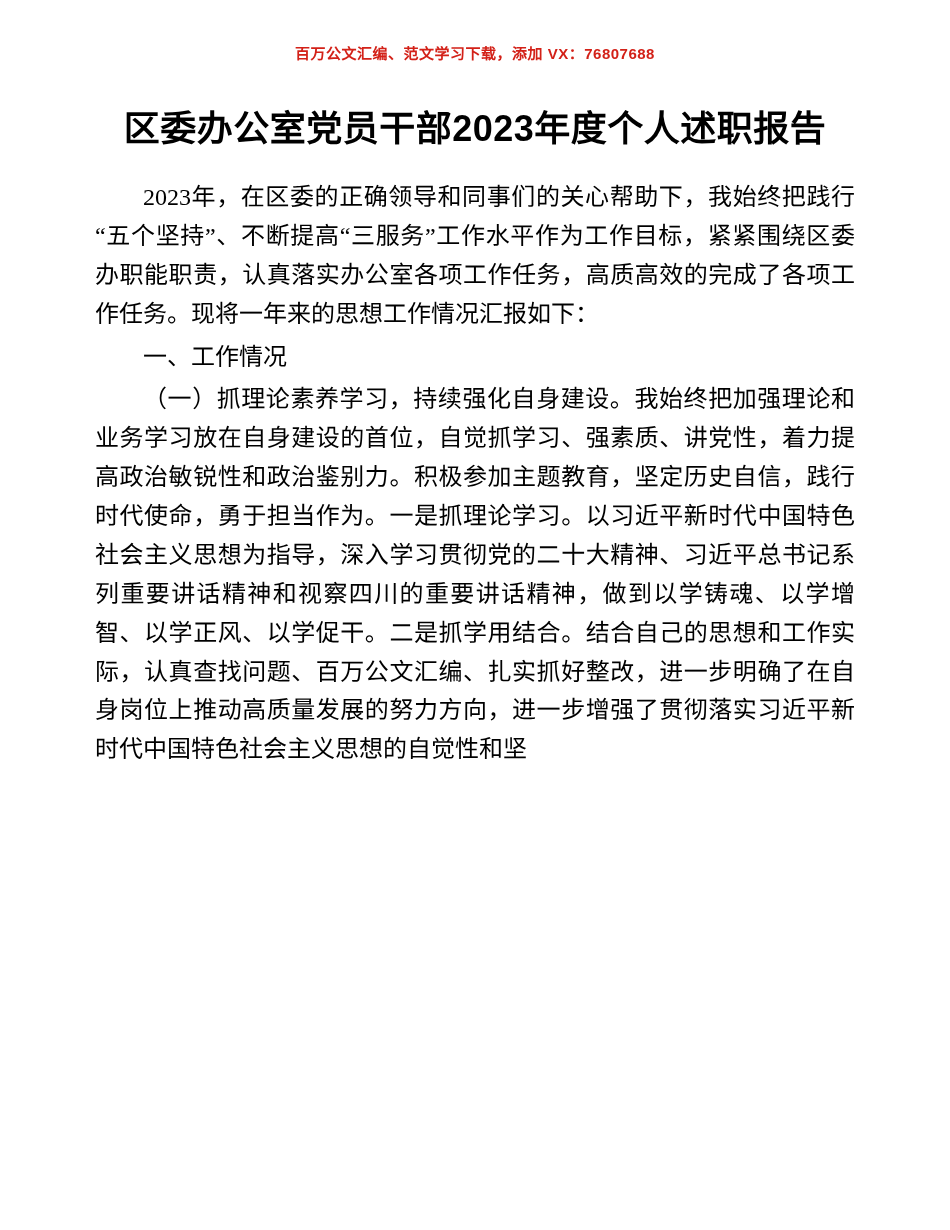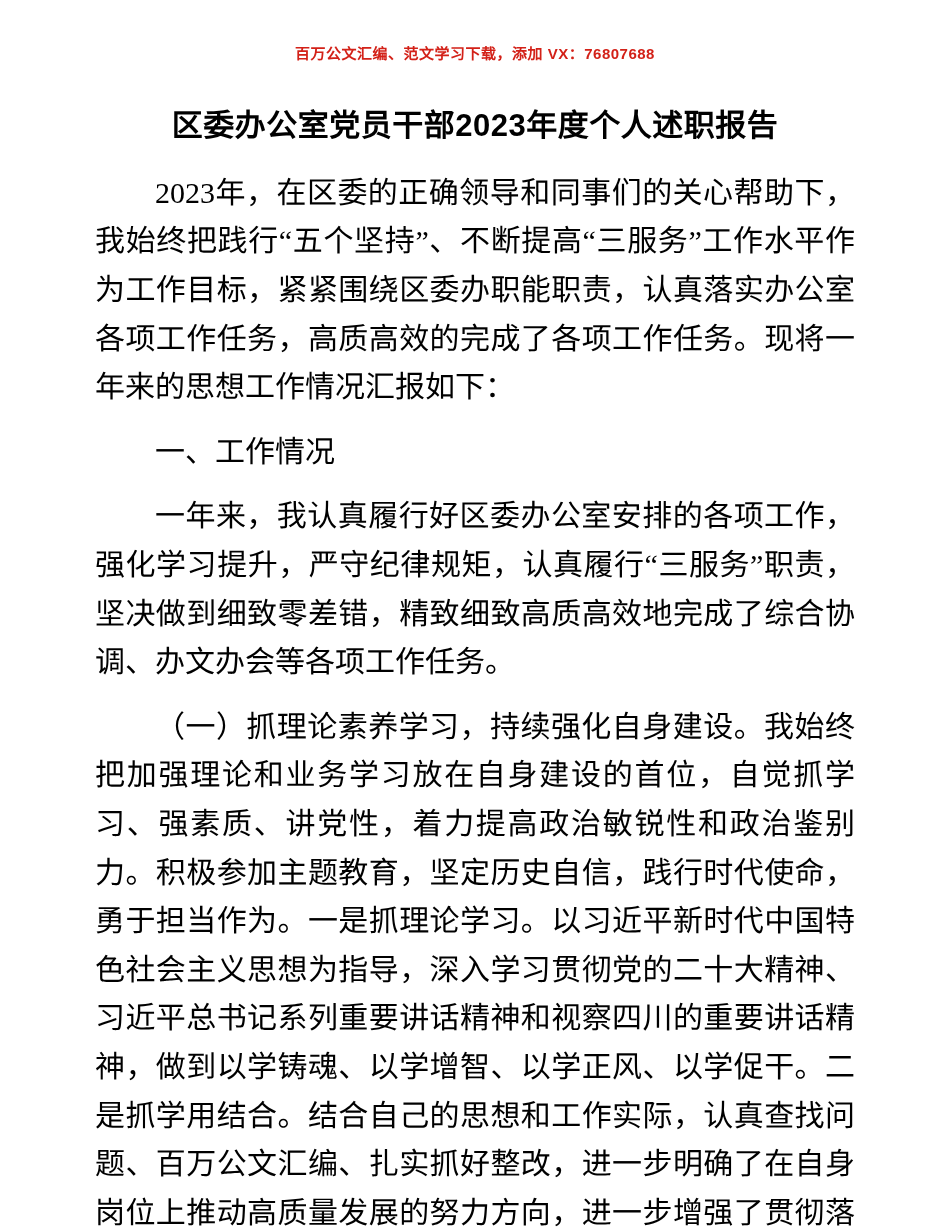--- a/index.html
+++ b/index.html
@@ -30,58 +30,57 @@
     font-weight: bold;
     font-size: 15px;
     letter-spacing: 0.5px;
     line-height: 1.3;
   }
   .doc-title {
     margin-top: 40px;
     text-align: center;
     font-family: "Liberation Sans", "DejaVu Sans", sans-serif;
     font-weight: bold;
-    font-size: 31px;
+    font-size: 36px;
     letter-spacing: 0.5px;
     line-height: 1.4;
     color: #000000;
   }
   .body-text {
     margin-top: 22px;
     font-size: 25.5px;
     line-height: 1.62;
     text-align: justify;
     text-justify: inter-ideograph;
     letter-spacing: 0px;
     color: #000000;
   }
   .para {
     margin: 0 0 4px 0;
     text-indent: 2em;
-    font-size: 30px;
+    font-size: 24px;
     line-height: 1.62;
     text-align: justify;
     text-justify: inter-ideograph;
   }
   .para.section-heading {
     text-indent: 2em;
   }
   .para + .para {
-    margin-top: 16px;
+    margin-top: 4px;
   }
 </style>
 </head>
 <body>
 
 <div class="page">
 
   <div class="watermark">百万公文汇编、范文学习下载，添加 VX：76807688</div>
 
   <h1 class="doc-title">区委办公室党员干部2023年度个人述职报告</h1>
 
   <div class="body-text">
     <p class="para">2023年，在区委的正确领导和同事们的关心帮助下，我始终把践行“五个坚持”、不断提高“三服务”工作水平作为工作目标，紧紧围绕区委办职能职责，认真落实办公室各项工作任务，高质高效的完成了各项工作任务。现将一年来的思想工作情况汇报如下：</p>
     <p class="para section-heading">一、工作情况</p>
-    <p class="para">一年来，我认真履行好区委办公室安排的各项工作，强化学习提升，严守纪律规矩，认真履行“三服务”职责，坚决做到细致零差错，精致细致高质高效地完成了综合协调、办文办会等各项工作任务。</p>
     <p class="para">（一）抓理论素养学习，持续强化自身建设。我始终把加强理论和业务学习放在自身建设的首位，自觉抓学习、强素质、讲党性，着力提高政治敏锐性和政治鉴别力。积极参加主题教育，坚定历史自信，践行时代使命，勇于担当作为。一是抓理论学习。以习近平新时代中国特色社会主义思想为指导，深入学习贯彻党的二十大精神、习近平总书记系列重要讲话精神和视察四川的重要讲话精神，做到以学铸魂、以学增智、以学正风、以学促干。二是抓学用结合。结合自己的思想和工作实际，认真查找问题、百万公文汇编、扎实抓好整改，进一步明确了在自身岗位上推动高质量发展的努力方向，进一步增强了贯彻落实习近平新时代中国特色社会主义思想的自觉性和坚</p>
   </div>
 
 </div>
 
 </body></html>

